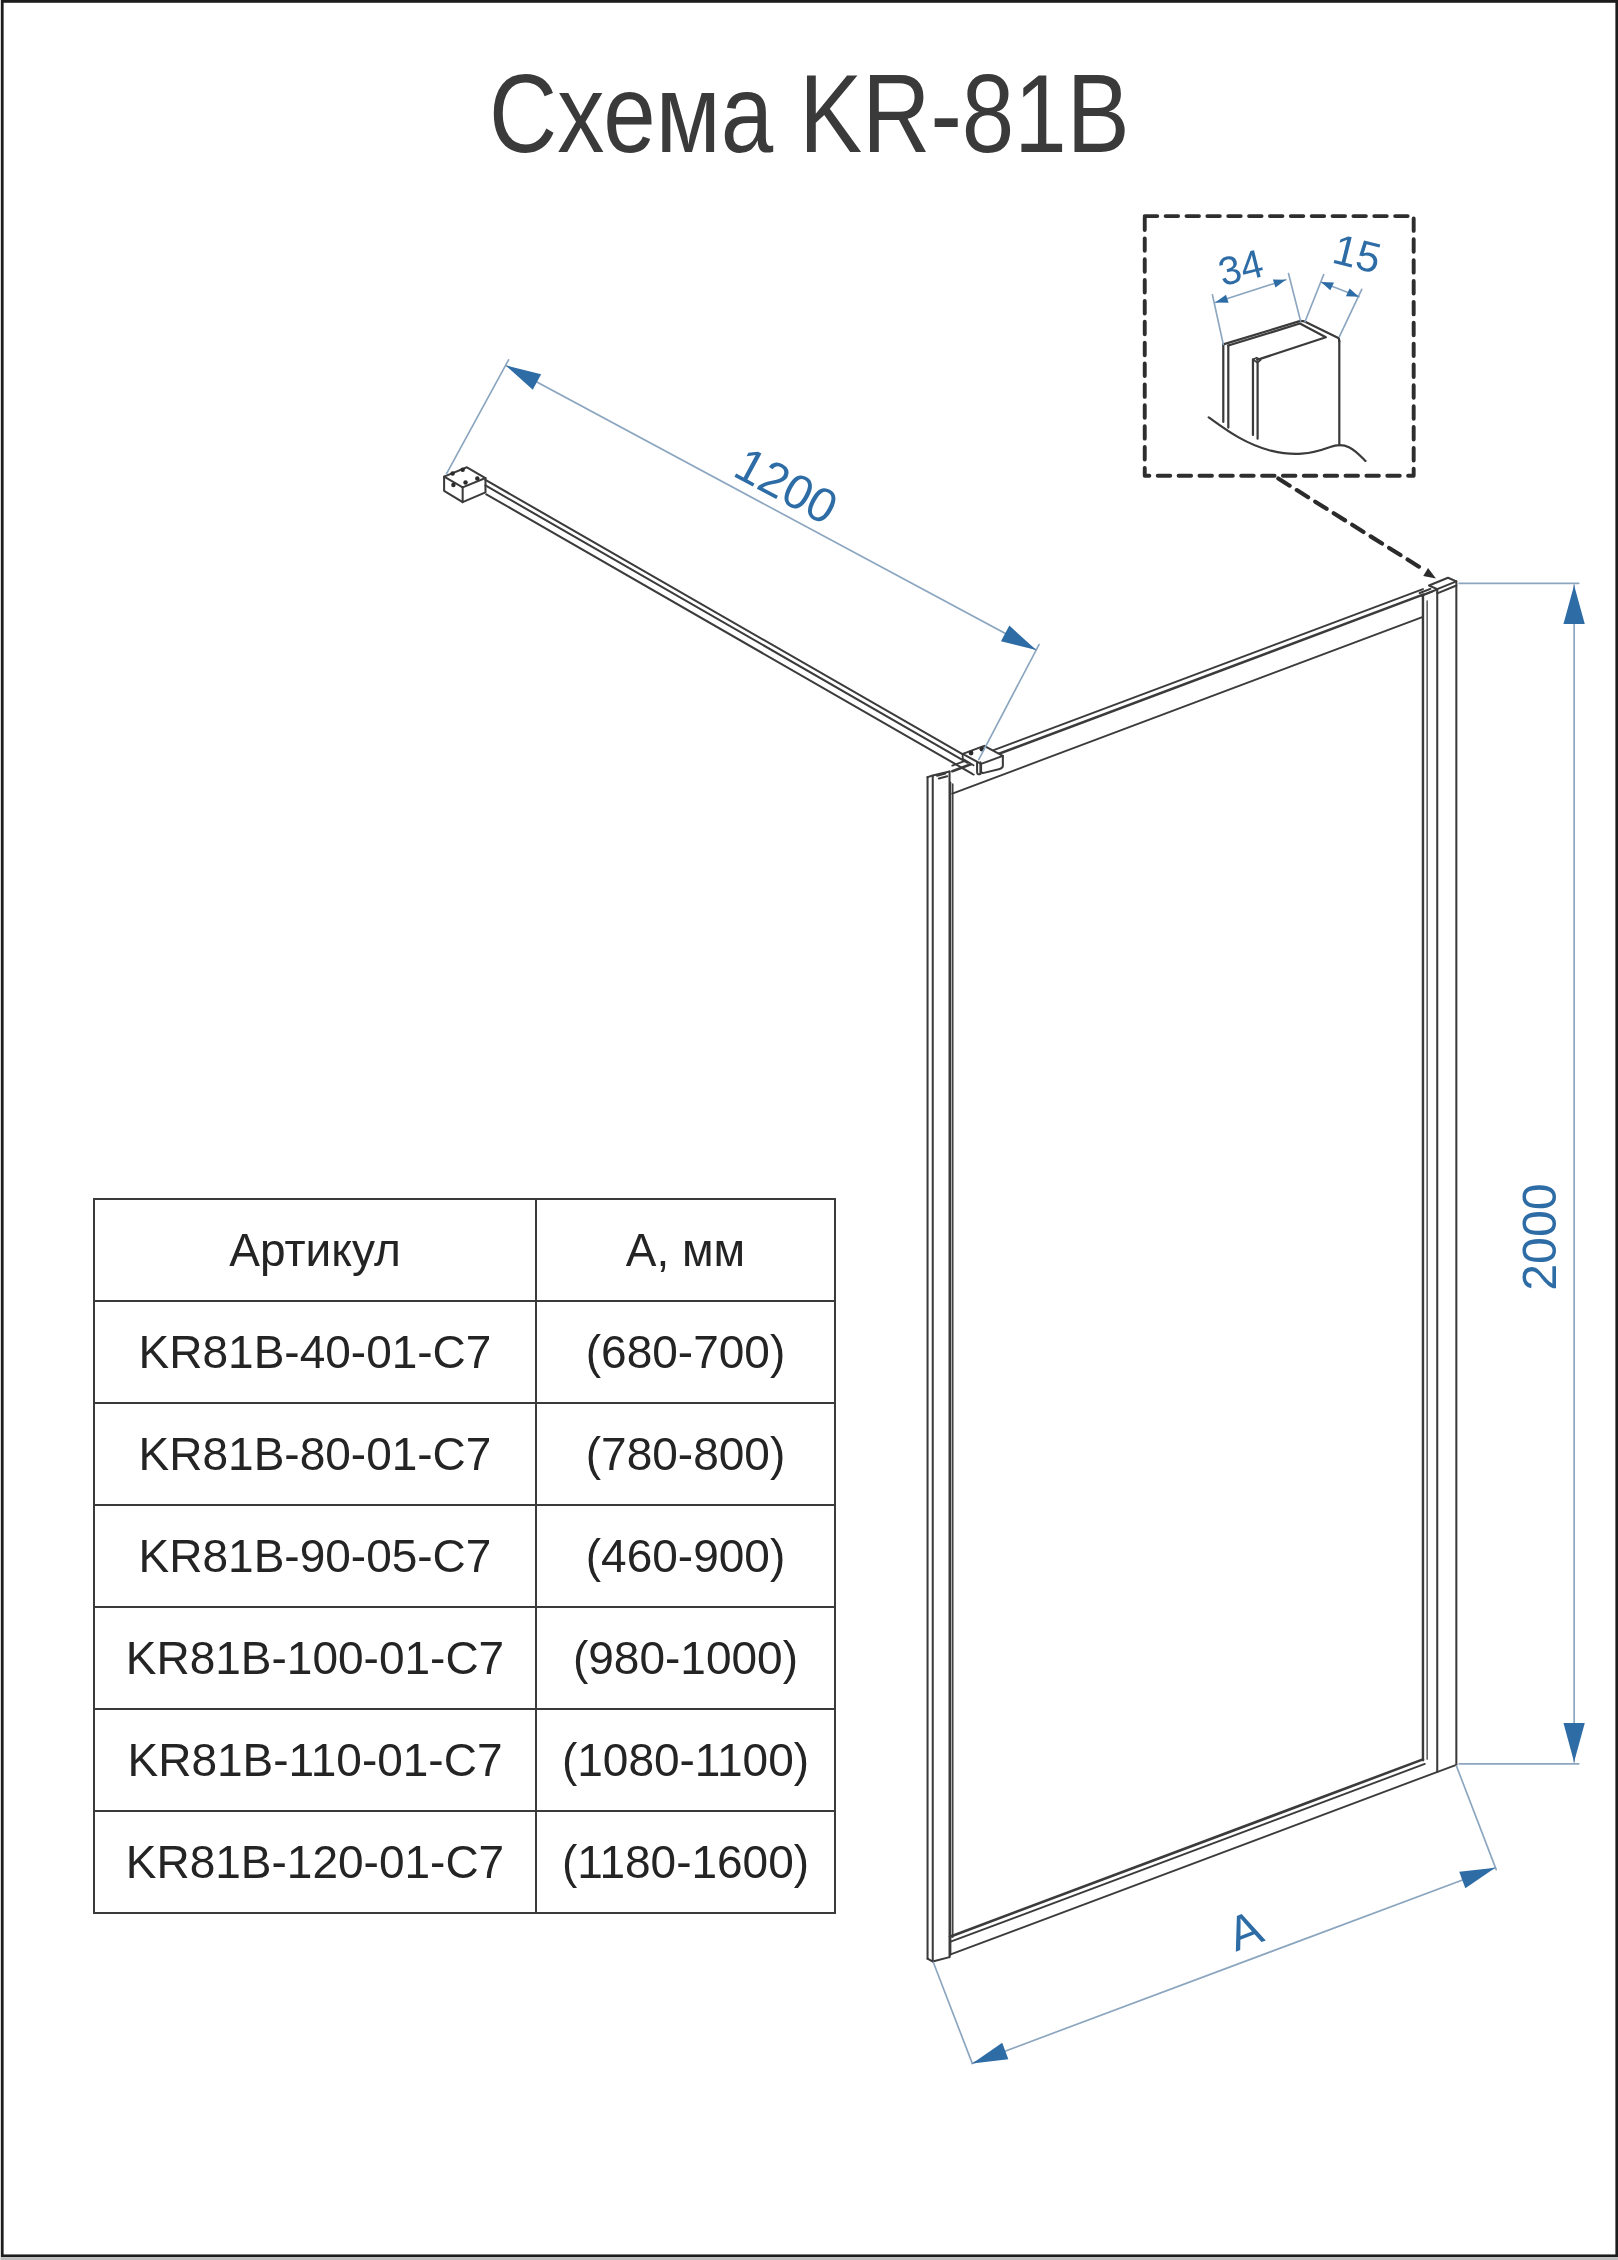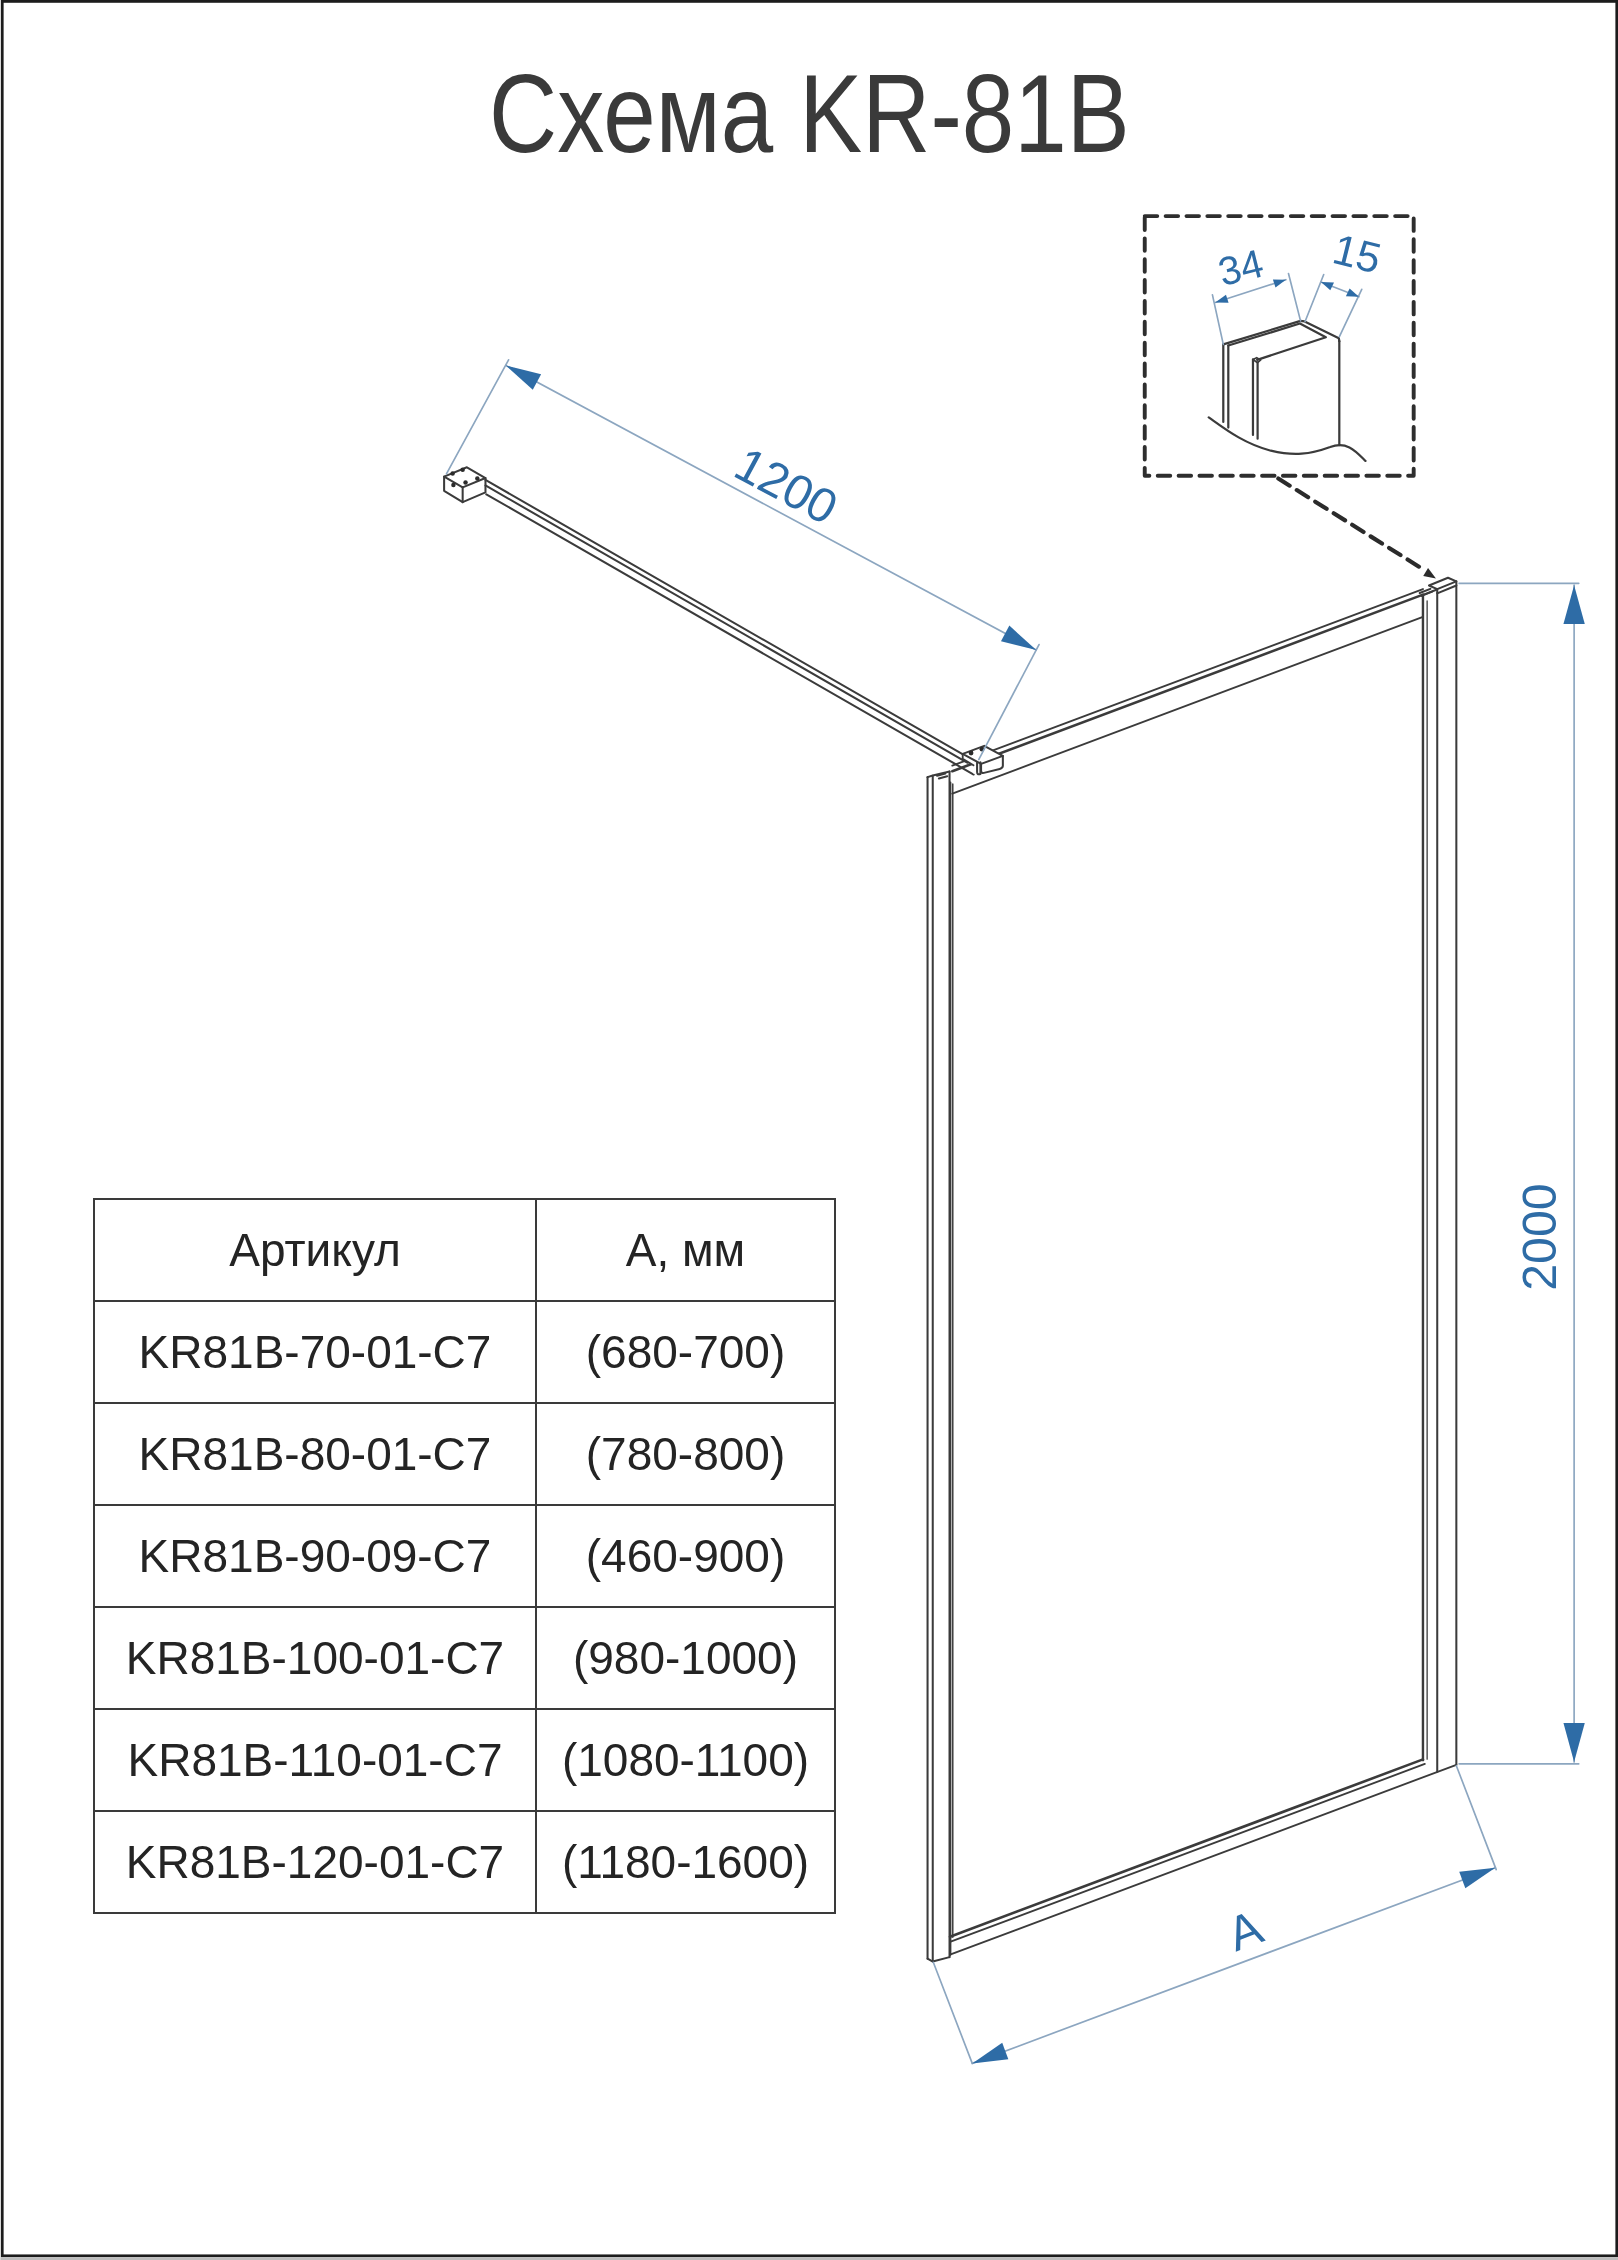--- a/index.html
+++ b/index.html
@@ -161,29 +161,29 @@
 
 </svg>
 
 <table id="tbl">
 <tbody>
       <tr>
         <td class="c1">Артикул</td>
         <td class="c2">А, мм</td>
       </tr>
 <tr>
-        <td class="c1">KR81B-70-01-C7</td>
+        <td class="c1">KR81B-40-01-C7</td>
         <td class="c2">(680-700)</td>
       </tr>
 <tr>
         <td class="c1">KR81B-80-01-C7</td>
         <td class="c2">(780-800)</td>
       </tr>
 <tr>
-        <td class="c1">KR81B-90-09-C7</td>
+        <td class="c1">KR81B-90-05-C7</td>
         <td class="c2">(460-900)</td>
       </tr>
 <tr>
         <td class="c1">KR81B-100-01-C7</td>
         <td class="c2">(980-1000)</td>
       </tr>
 <tr>
         <td class="c1">KR81B-110-01-C7</td>
         <td class="c2">(1080-1100)</td>
       </tr>

